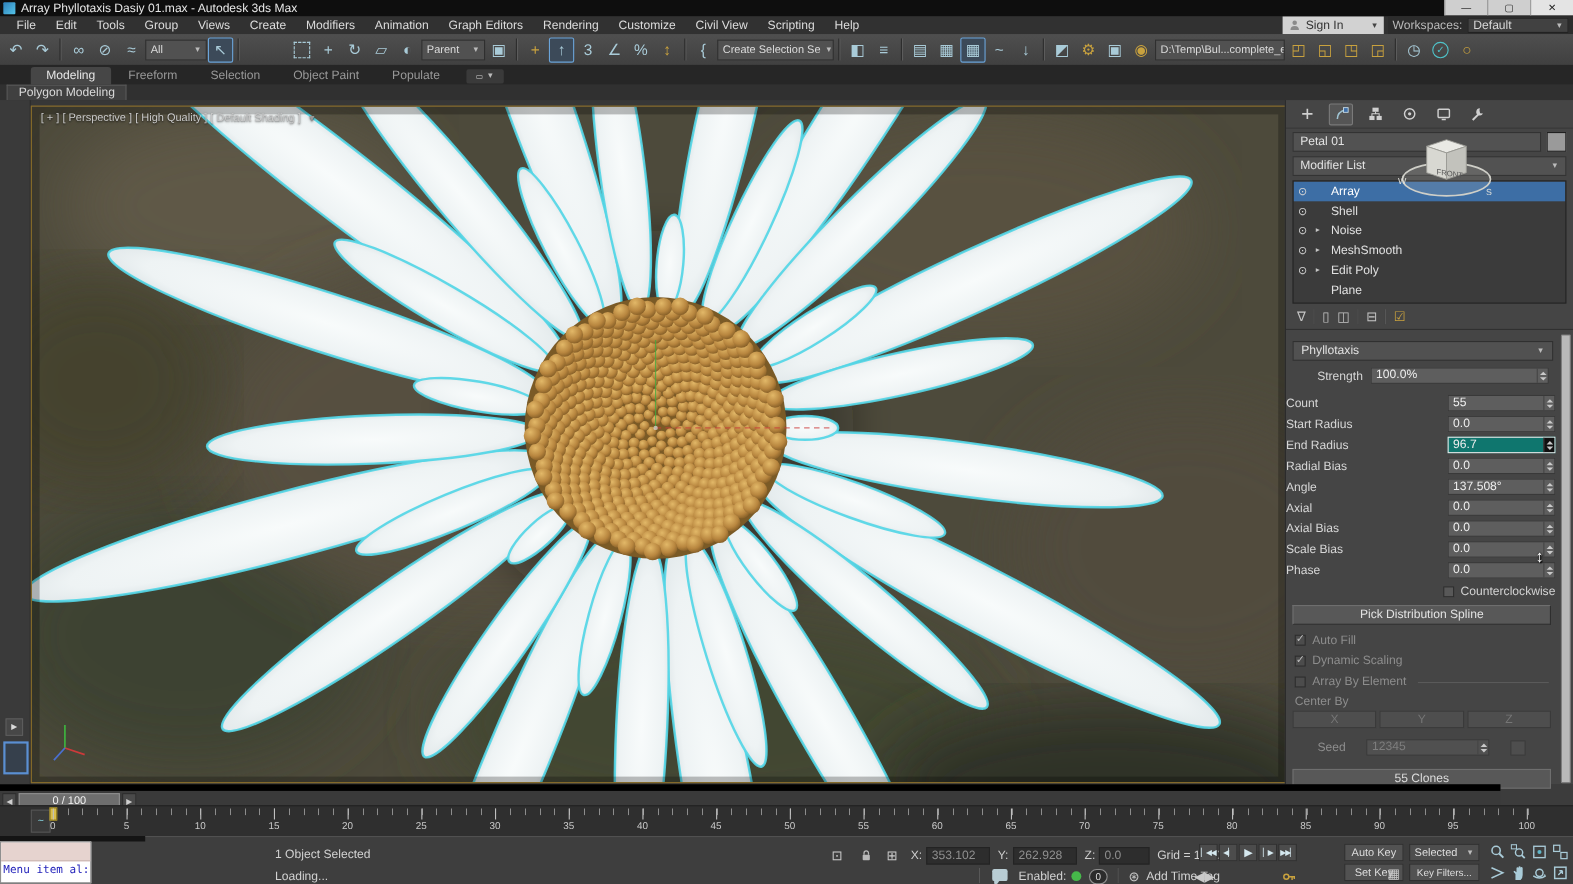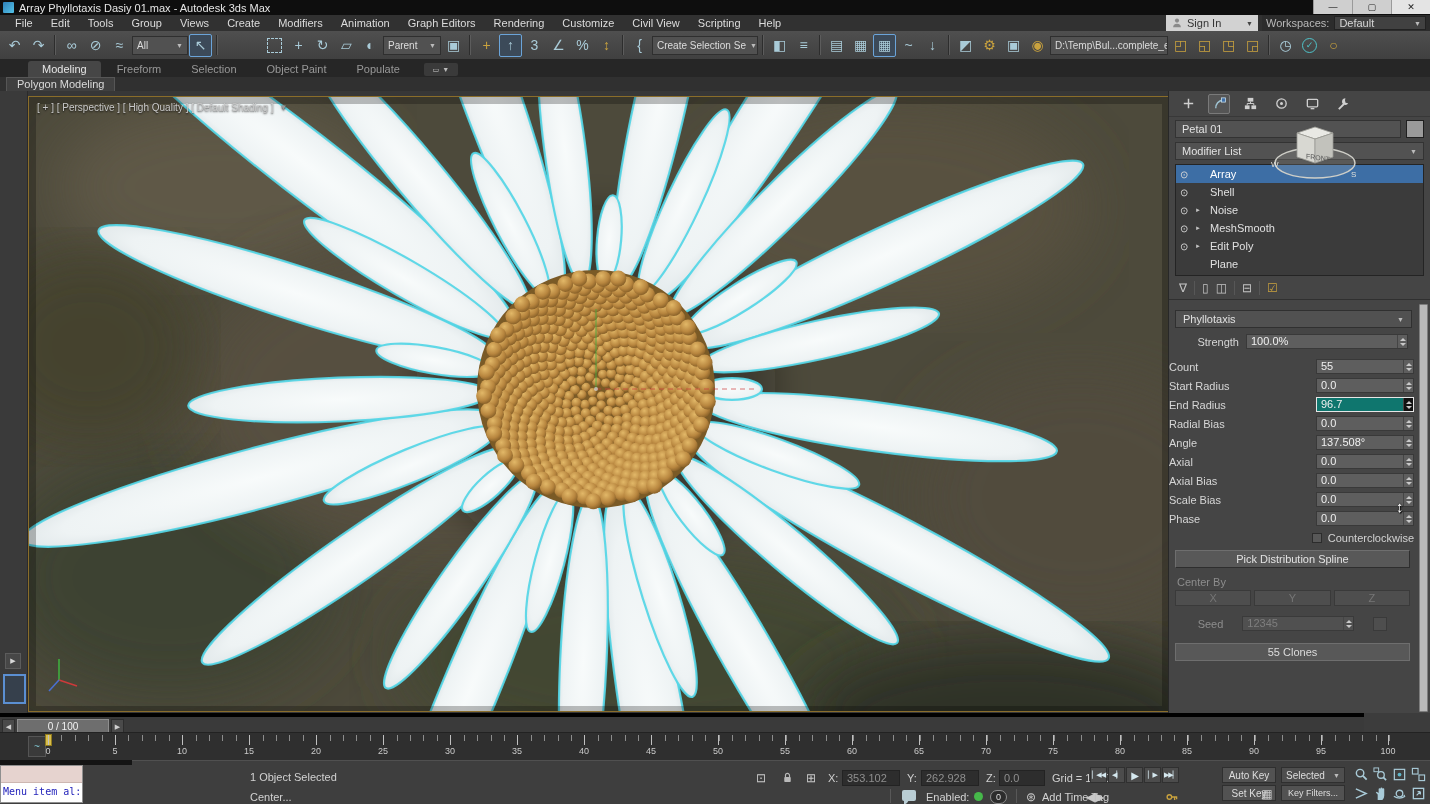--- a/index.html
+++ b/index.html
@@ -114,21 +114,21 @@
   .xyz-row { display:flex; gap:3px; margin:2px 6px; }
   .axis-btn { flex:1; height:16px; background:#4e4e4e; border:1px solid #3a3a3a; color:#767676; text-align:center; line-height:14px; }
   .seed-row { display:flex; align-items:center; justify-content:center; gap:19px; margin:10px 8px 0; color:#8d8d8d; }
   .seed-box { width:112px; height:15px; background:#505050; border:1px solid #3a3a3a; display:flex; }
   .seed-box .pval { color:#7e7e7e; }
   .mini-btn { width:14px; height:14px; background:#4e4e4e; border:1px solid #3a3a3a; }
   .clones-btn { margin:12px 6px 0; height:18px; background:#585858; border:1px solid #6e6e6e; text-align:center; line-height:16px; color:#dcdcdc; }
   .spin-cursor { left:1396px; top:498px; color:#fff; font-size:15px; font-weight:bold; text-shadow:0 0 2px #000,1px 1px 1px #000; z-index:20; }
 
   
-  .timeslider { left:0; top:713px; width:1364px; height:19px; background:#3a3a3a; border-top:4px solid #000000; }
+  .timeslider { left:0; top:713px; width:1364px; height:19px; background:#3a3a3a; border-top:6px solid #000000; }
   .ts-arrow { position:absolute; top:2px; width:13px; height:15px; background:#4a4a4a; border:1px solid #2d2d2d;
     color:#cfcfcf; font-size:7px; display:flex; align-items:center; justify-content:center; }
   .ts-handle { position:absolute; left:17px; top:2px; width:92px; height:15px; background:#6e6e6e; border:1px solid #8e8e8e;
     color:#f2f2f2; font-size:10px; text-align:center; line-height:13px; }
   .trackbar { left:0; top:732px; width:1430px; height:28px; background:#2f2f2f; border-top:1px solid #222; }
   .tb-curve-btn { position:absolute; left:28px; top:3px; width:18px; height:21px; background:#3a3a3a; border:1px solid #555;
     color:#7fc4cf; font-size:10px; display:flex; align-items:center; justify-content:center; }
   .ticks-minor { position:absolute; left:48px; top:2px; width:1342px; height:6px;
     background:repeating-linear-gradient(90deg,#8d8d8d 0 1px,transparent 1px 13.41px); }
   .tick-major { position:absolute; top:2px; width:1px; height:10px; background:#c0c0c0; }
@@ -1067,20 +1067,35 @@
               <span class="sp-dn"></span>
             </span>
           </div>
         </div>
       </div>
     <div class="ccw-row">
       <span class="cb" data-name="counterclockwise-checkbox"></span>
       <span data-name="counterclockwise-label">Counterclockwise</span>
     </div>
     <div class="pick-btn" data-name="pick-distribution-spline-button">Pick Distribution Spline</div>
+    <div id="option-rows">
+        <div class="opt-row" data-name="option-auto-fill">
+          <span class="cb checked disabled" data-name="auto-fill-checkbox"></span>
+          <span data-name="option-label">Auto Fill</span>
+        </div>
+        <div class="opt-row" data-name="option-dynamic-scaling">
+          <span class="cb checked disabled" data-name="dynamic-scaling-checkbox"></span>
+          <span data-name="option-label">Dynamic Scaling</span>
+        </div>
+        <div class="opt-row" data-name="option-array-by-element">
+          <span class="cb disabled" data-name="array-by-element-checkbox"></span>
+          <span data-name="option-label">Array By Element</span>
+          <span class="hline"></span>
+        </div>
+      </div>
     <div class="centerby" data-name="center-by-label">Center By</div>
     <div class="xyz-row" id="axis-buttons">
         <div class="axis-btn" data-name="center-by-x-button">X</div>
         <div class="axis-btn" data-name="center-by-y-button">Y</div>
         <div class="axis-btn" data-name="center-by-z-button">Z</div>
       </div>
     <div class="seed-row">
       <span data-name="seed-label">Seed</span>
       <div class="pbox seed-box" data-name="seed-spinner">
         <span class="pval" data-name="seed-value">12345</span>
@@ -1146,21 +1161,21 @@
     <div class="tick-major" data-name="frame-tick-major" style="left: 1254px;"></div>
     <div class="tick-label" data-name="frame-tick-label" style="left: 1254px;">90</div>
     <div class="tick-major" data-name="frame-tick-major" style="left: 1321px;"></div>
     <div class="tick-label" data-name="frame-tick-label" style="left: 1321px;">95</div>
     <div class="tick-major" data-name="frame-tick-major" style="left: 1388px;"></div>
     <div class="tick-label" data-name="frame-tick-label" style="left: 1388px;">100</div>
   </div>
 
 <div class="abs statusbar" data-name="status-bar">
   <div class="sb-text" style="left:250px; top:10px" data-name="selection-status">1 Object Selected</div>
-  <div class="sb-text" style="left:250px; top:30px" data-name="prompt-line">Center...</div>
+  <div class="sb-text" style="left:250px; top:30px" data-name="prompt-line">Loading...</div>
 
   <div class="sb-icon" style="left:752px; top:8px" data-name="isolate-selection-icon">⊡</div>
   <div class="sb-icon" style="left:778px; top:8px" data-name="selection-lock-icon">
     <svg viewBox="0 0 16 16" width="13" height="13">
         <rect x="4" y="7.5" width="8" height="6" rx="1" fill="#b9b9b9"></rect>
         <path d="M5.5 7.5 V5.5 a2.5 2.5 0 0 1 5 0 V7.5" fill="none" stroke="#b9b9b9" stroke-width="1.4"></path>
       </svg>
   </div>
   <div class="sb-icon" style="left:802px; top:8px" data-name="absolute-mode-icon">⊞</div>
 

